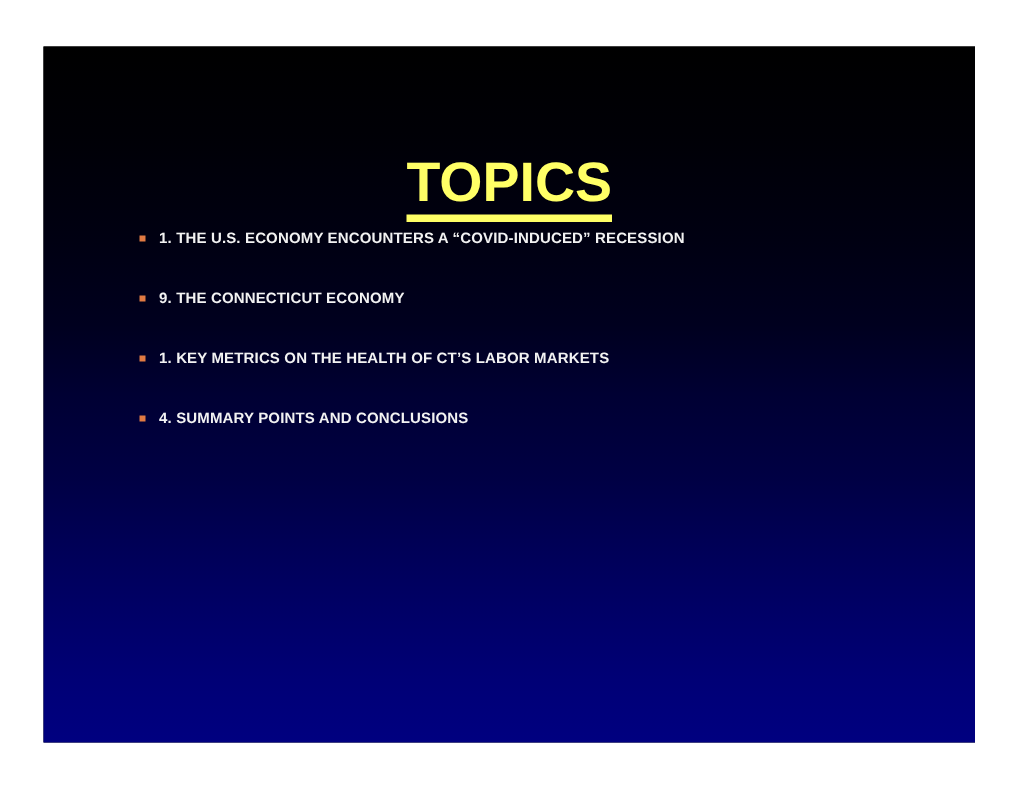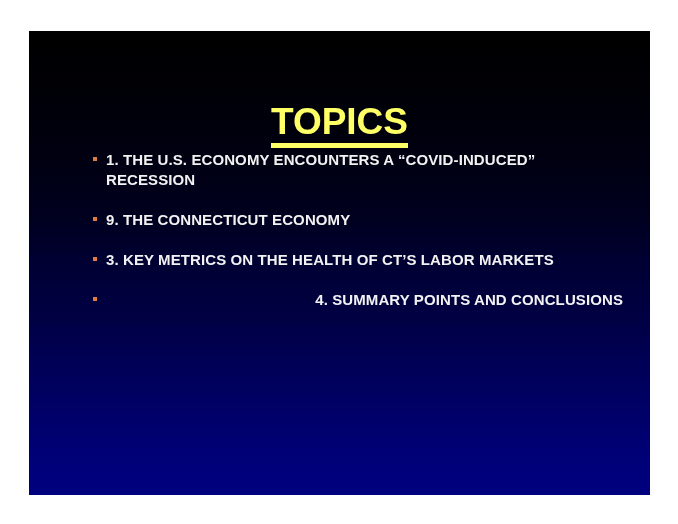--- a/index.html
+++ b/index.html
@@ -77,28 +77,27 @@
     padding: 0;
     list-style: none;
   }
 
   .topic-item {
     position: relative;
     padding-left: 13px;
     margin: 0 0 20px 0;
     color: #f2f2f2;
     font-family: "Liberation Sans", sans-serif;
-    font-size: 15px;
+    font-size: 10px;
     font-weight: bold;
     line-height: 20px;
     letter-spacing: 0.1px;
   }
   .topic-item:last-child {
     margin-bottom: 0;
-    text-align: right;
   }
 
   .topic-bullet {
     position: absolute;
     left: 0px;
     top: 7px;
     width: 4px;
     height: 4px;
     background: #e07a43;
   }
@@ -125,21 +124,21 @@
         <span class="topic-label">1. THE U.S. ECONOMY ENCOUNTERS A “COVID-INDUCED” RECESSION</span>
       </li>
 
       <li class="topic-item">
         <span class="topic-bullet"></span>
         <span class="topic-label">9. THE CONNECTICUT ECONOMY</span>
       </li>
 
       <li class="topic-item">
         <span class="topic-bullet"></span>
-        <span class="topic-label">3. KEY METRICS ON THE HEALTH OF CT’S LABOR MARKETS</span>
+        <span class="topic-label">1. KEY METRICS ON THE HEALTH OF CT’S LABOR MARKETS</span>
       </li>
 
       <li class="topic-item">
         <span class="topic-bullet"></span>
         <span class="topic-label">4. SUMMARY POINTS AND CONCLUSIONS</span>
       </li>
 
     </ul>
 
   </div>

